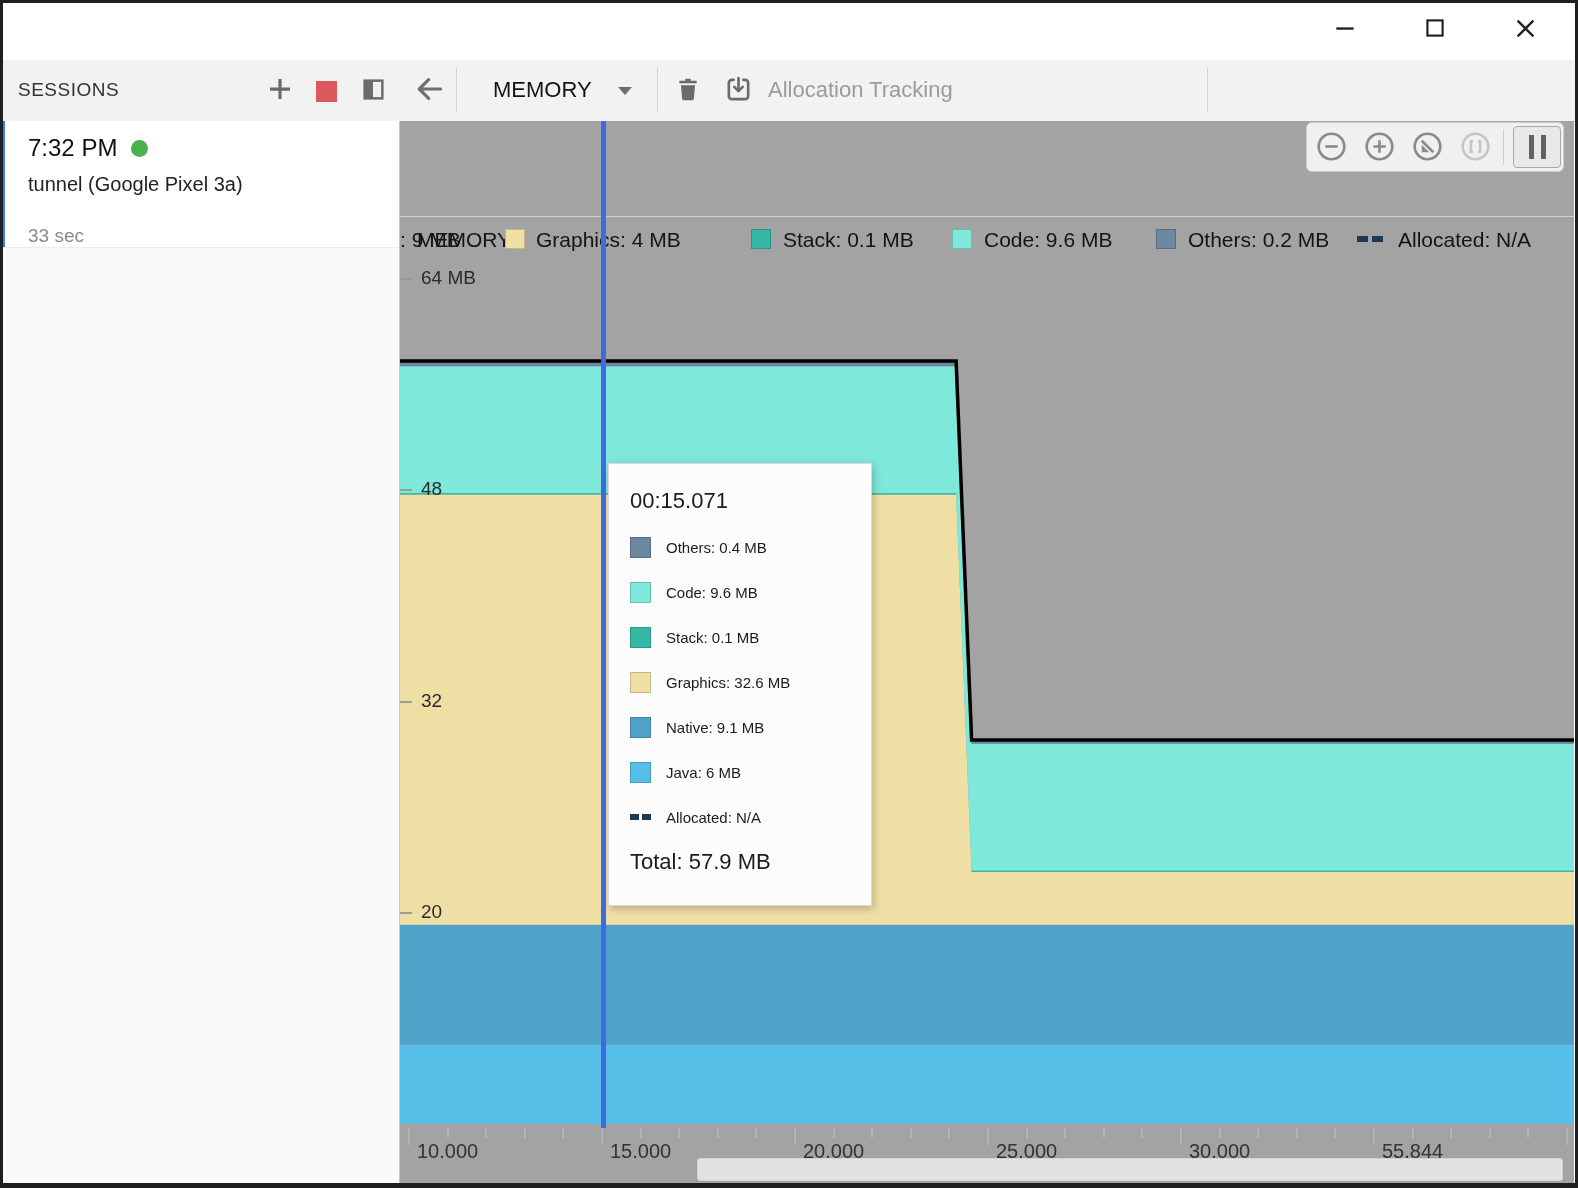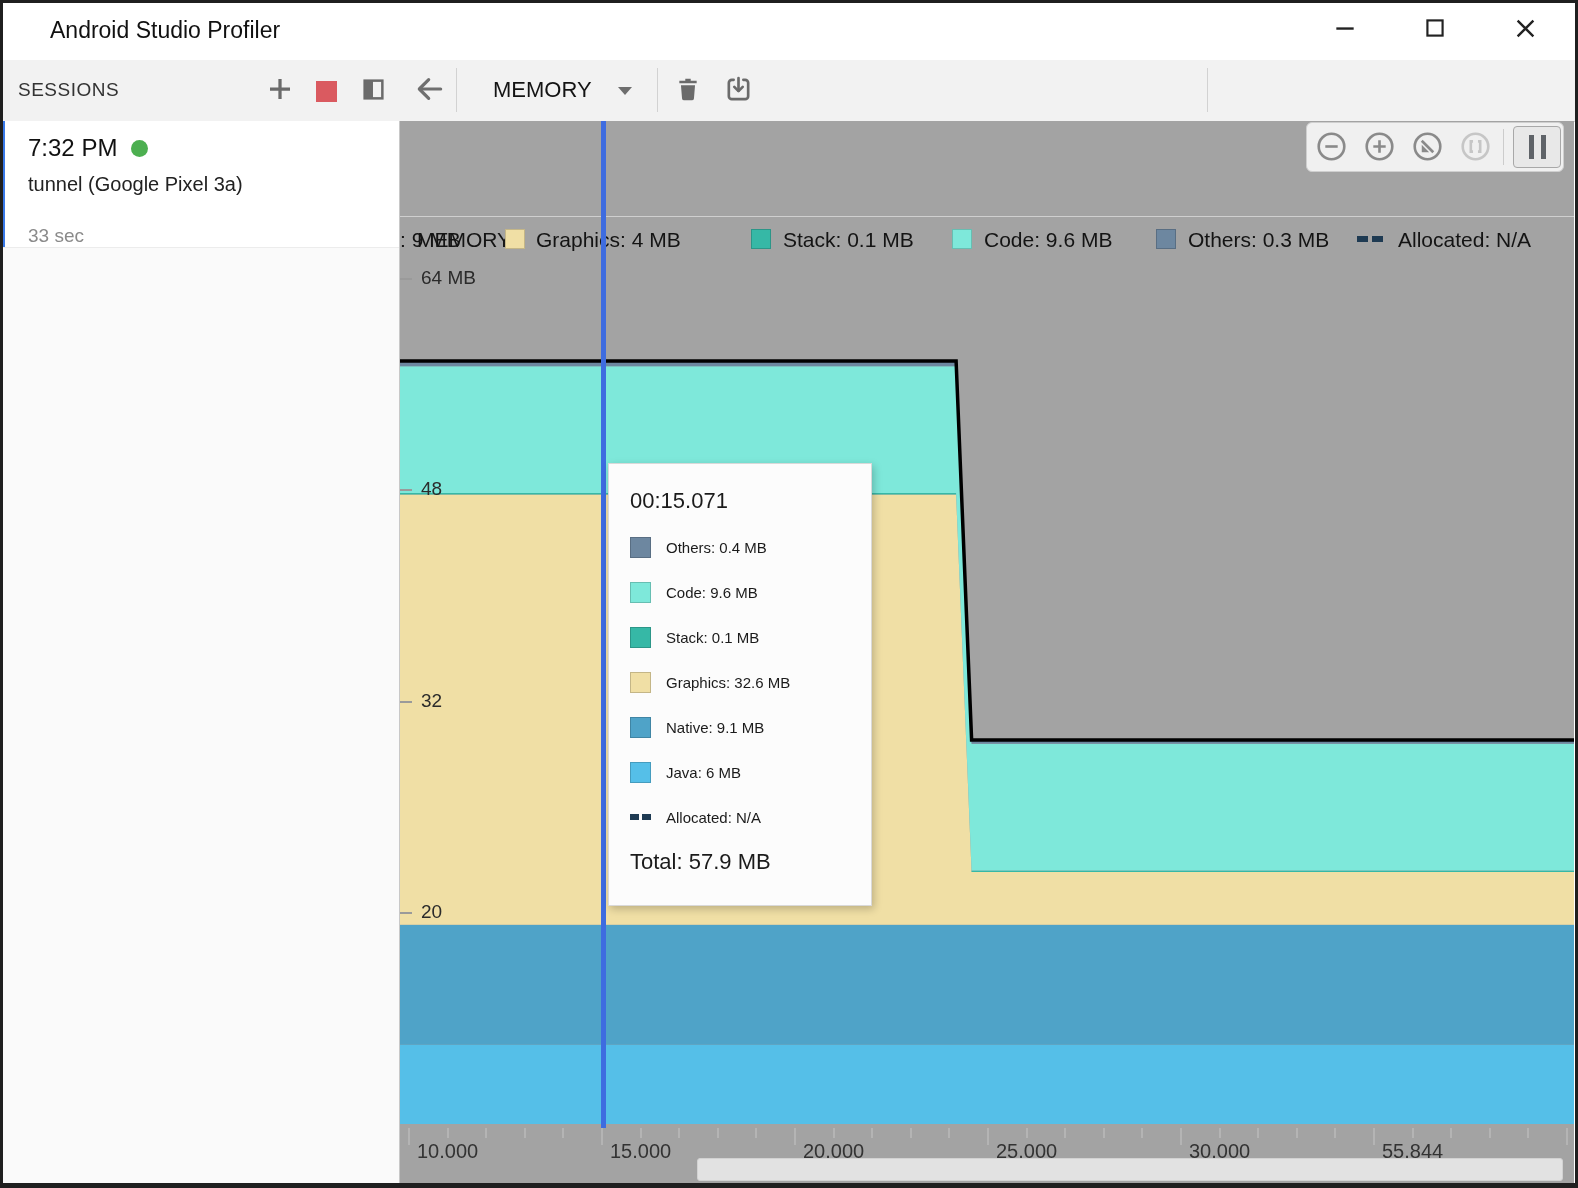--- a/index.html
+++ b/index.html
@@ -58,21 +58,20 @@
   .tt-swatch{width:21px;height:21px;border:1px solid rgba(0,0,0,.18);box-sizing:border-box;margin-right:15px;flex:none;}
   .tt-dashes{width:21px;margin-right:15px;display:flex;gap:3px;flex:none;}
   .tt-dash{width:10px;height:6px;}
   .tt-label{font-size:15px;color:#1b1b1b;white-space:nowrap;}
   .tt-total{font-size:22px;color:#1b1b1b;margin-top:16px;}
 </style>
 </head>
 <body>
 
 <div class="titlebar">
-  <div class="title">Android Studio Profiler</div>
   <div class="winbtn" style="left:1320px;">
     <span><svg width="26" height="26" viewBox="0 0 24 24" fill="none" stroke="#222" stroke-width="2.2">
           <path d="M4 12.5h16"></path>
         </svg></span>
   </div>
   <div class="winbtn" style="left:1410px;">
     <span><svg width="26" height="26" viewBox="0 0 24 24" fill="none" stroke="#222" stroke-width="2">
           <rect x="5" y="5" width="14" height="14"></rect>
         </svg></span>
   </div>
@@ -120,20 +119,21 @@
         </svg></span>
   </div>
   <div class="icbtn" style="left:720px;">
     <span><svg width="29" height="29" viewBox="0 0 24 24" fill="none" stroke="#6b6b6b" stroke-width="2.2" stroke-linecap="round" stroke-linejoin="round">
           <path d="M8 4H6.5A2.5 2.5 0 0 0 4 6.5v11A2.5 2.5 0 0 0 6.5 20h11a2.5 2.5 0 0 0 2.5-2.5v-11A2.5 2.5 0 0 0 17.5 4H16"></path>
           <path d="M12 2.5V13"></path>
           <path d="M8.5 9.8L12 13.3l3.5-3.5"></path>
         </svg></span>
   </div>
 
+  <div class="alloc-label">Allocation Tracking</div>
 
   <div class="combo">
     <div class="val">Sampled</div>
     <div class="caret" style="left:158px;top:18px;"></div>
   </div>
   <div class="tsep" style="left:1207px;"></div>
 
   <div class="record-btn">Record</div>
 
   <div class="zoom-overlay">
@@ -186,21 +186,21 @@
   <div class="legend-row">
     <div class="lg-text" style="left:0px;">: 9 MB</div>
     <div class="lg-text" style="left:17px;">MEMORY</div>
     <div class="lg-swatch" style="left: 105px; background-color: rgb(240, 223, 165);"></div>
     <div class="lg-text" style="left:136px;">Graphics: 4 MB</div>
     <div class="lg-swatch" style="left: 351px; background-color: rgb(54, 184, 166);"></div>
     <div class="lg-text" style="left:383px;">Stack: 0.1 MB</div>
     <div class="lg-swatch" style="left: 552px; background-color: rgb(126, 232, 218);"></div>
     <div class="lg-text" style="left:584px;">Code: 9.6 MB</div>
     <div class="lg-swatch" style="left: 756px; background-color: rgb(109, 135, 160);"></div>
-    <div class="lg-text" style="left:788px;">Others: 0.3 MB</div>
+    <div class="lg-text" style="left:788px;">Others: 0.2 MB</div>
     <div class="lg-dash" style="left: 957px; background-color: rgb(30, 58, 82);"></div>
     <div class="lg-dash" style="left: 972px; background-color: rgb(30, 58, 82);"></div>
     <div class="lg-text" style="left:998px;">Allocated: N/A</div>
   </div>
 
   <svg class="chart-svg" width="1174" height="866" viewBox="0 0 1174 866">
       <polygon points="-0.0,782.8 556.1,782.8 571.6,782.8 1174.0,782.8 1174.0,862.0 571.6,862.0 556.1,862.0 -0.0,862.0" fill="#55bfe8"></polygon>
       <polygon points="-0.0,662.7 556.1,662.7 571.6,662.7 1174.0,662.7 1174.0,782.8 571.6,782.8 556.1,782.8 -0.0,782.8" fill="#4fa3c8"></polygon>
       <polygon points="-0.0,232.4 556.1,232.4 571.6,609.9 1174.0,609.9 1174.0,662.7 571.6,662.7 556.1,662.7 -0.0,662.7" fill="#f0dfa5"></polygon>
       <polygon points="-0.0,231.0 556.1,231.0 571.6,608.6 1174.0,608.6 1174.0,609.9 571.6,609.9 556.1,232.4 -0.0,232.4" fill="#36b8a6"></polygon>

